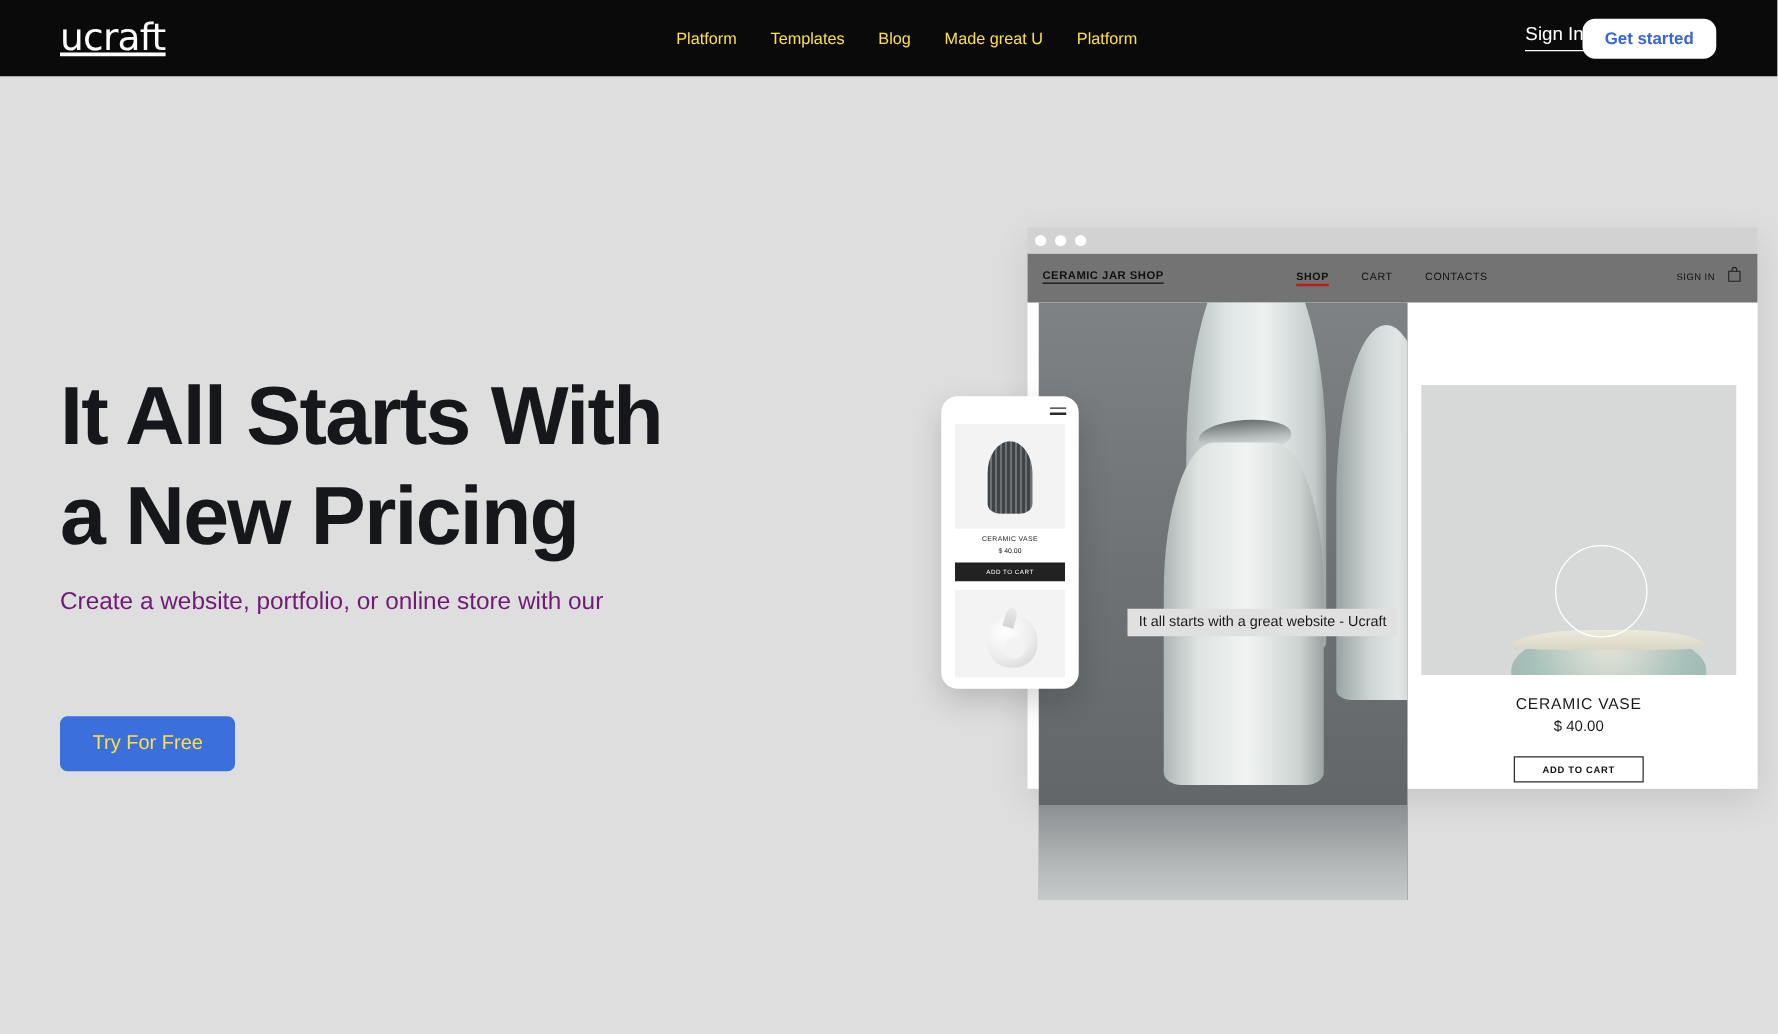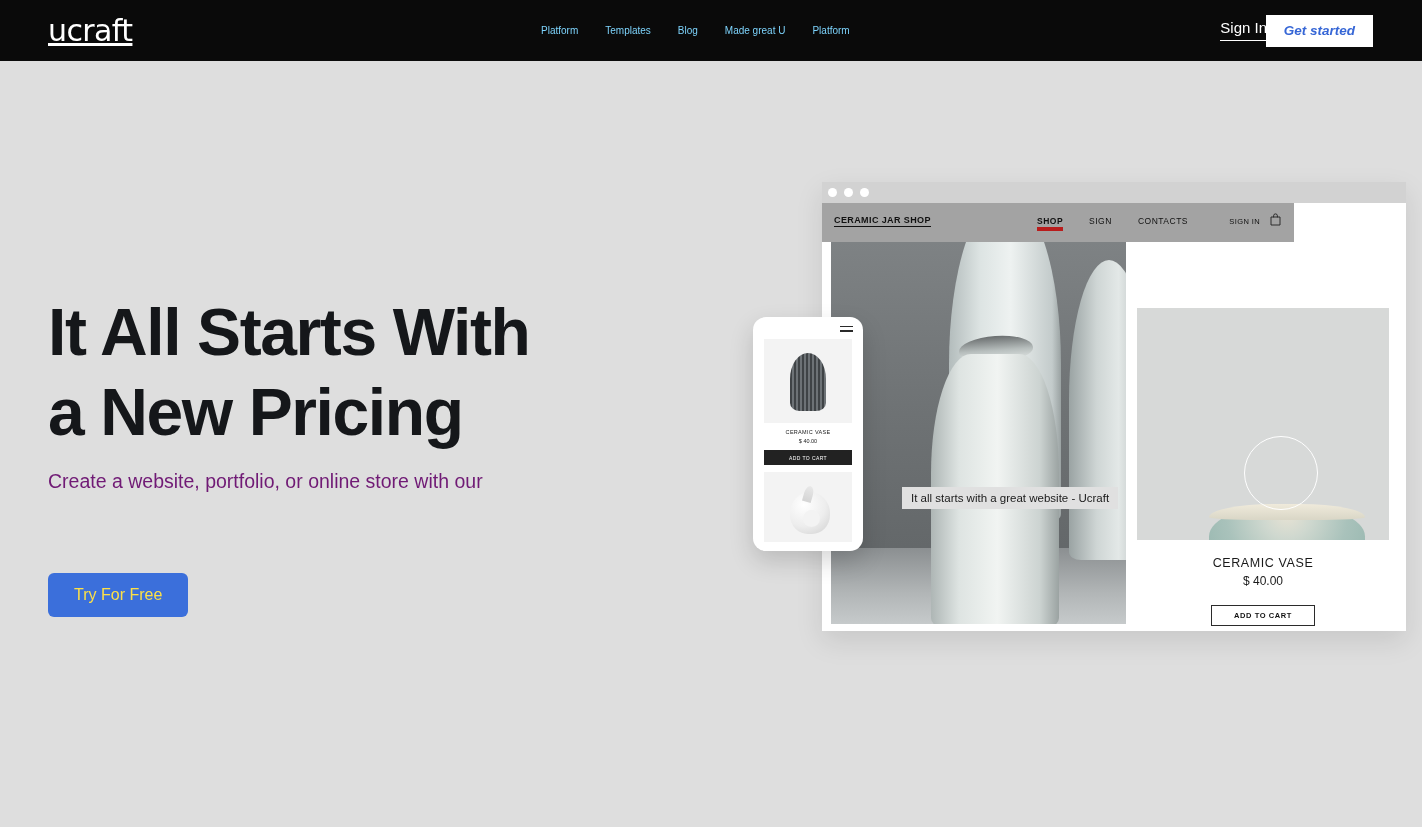--- a/index.html
+++ b/index.html
@@ -27,22 +27,22 @@
     letter-spacing: -0.6px;
     line-height: 34px;
     font-family: "DejaVu Sans", sans-serif;
   }
   .nav-links {
     position: absolute; left: 541px; top: 0;
     height: 61px;
     display: flex; align-items: center; gap: 27px;
   }
   .nav-links a {
-    color: #7dd3fc;
-    font-size: 10px;
+    color: #fde047;
+    font-size: 13px;
     text-decoration: none;
     line-height: 61px;
     white-space: nowrap;
     text-align: center;
   }
   .signin {
     position: absolute; right: 155px; top: 19px;
     color: #ffffff;
     font-size: 15px;
     text-decoration: none;
@@ -50,25 +50,24 @@
     border-bottom: 1.5px solid #ffffff;
     line-height: 17px;
   }
   .get-started {
     position: absolute; right: 49px; top: 15px;
     background: #ffffff;
     color: #3767d6;
     font-size: 13.5px;
     font-weight: bold;
     border: none;
-    border-radius: 0;
+    border-radius: 10px;
     padding: 9px 18px;
     cursor: pointer;
     line-height: 14px;
-    font-style: italic;
   }
 
   
   .hero-heading {
     position: absolute; left: 48px; top: 292px;
     width: 640px;
     color: #15171a;
     font-size: 66px;
     font-weight: bold;
     line-height: 80px;
@@ -107,55 +106,55 @@
     padding-left: 6px;
   }
   .dot { width: 9px; height: 9px; border-radius: 50%; background: #ffffff; }
   .browser-body {
     position: absolute; top: 21px; left: 0;
     width: 584px; height: 428px;
     background: #ffffff;
   }
   .shop-header {
     position: absolute; top: 0; left: 0;
-    width: 472px; height: 39px;
-    background: #a3a3a3;
+    width: 584px; height: 39px;
+    background: #737373;
   }
   .shop-title {
     position: absolute; left: 12px; top: 12px;
     font-size: 9px; font-weight: bold;
     color: #111; letter-spacing: 0.4px;
     border-bottom: 1px solid #111;
     padding-bottom: 1px;
   }
   .shop-nav {
     position: absolute; left: 215px; top: 13px;
     display: flex; gap: 26px;
   }
   .shop-nav span {
     font-size: 8.5px; color: #111; letter-spacing: 0.5px;
   }
   .shop-nav span.active {
     font-weight: bold;
-    border-bottom: 4px solid #b91c1c;
+    border-bottom: 2px solid #b91c1c;
     padding-bottom: 1px;
   }
   .shop-signin {
     position: absolute; right: 34px; top: 14px;
     font-size: 7.5px; color: #111; letter-spacing: 0.4px;
   }
   .bag-icon {
     position: absolute; right: 13px; top: 10px;
     width: 11px; height: 13px;
   }
 
   
   .shop-photo {
     position: absolute; left: 9px; top: 39px;
-    width: 295px; height: 382px;
+    width: 295px; height: 478px;
     overflow: hidden;
     background: #8d9193;
   }
   .photo-bg {
     position: absolute; inset: 0;
     background:
       linear-gradient(180deg, #7e8284 0%, #6e7274 45%, #5e6264 100%);
   }
   .photo-floor {
     position: absolute; left: 0; bottom: 0; width: 100%; height: 76px;
@@ -354,21 +353,21 @@
       <span class="dot"></span>
     </div>
 
     <div class="browser-body">
 
       <div class="shop-header">
         <div class="shop-title">CERAMIC JAR SHOP</div>
 
         <div class="shop-nav">
           <span class="active">SHOP</span>
-          <span>SIGN</span>
+          <span>CART</span>
           <span>CONTACTS</span>
         </div>
 
         <div class="shop-signin">SIGN IN</div>
 
         <svg class="bag-icon" viewBox="0 0 11 13">
           <path d="M1 4h9v8H1z" fill="none" stroke="#222" stroke-width="0.9"></path>
           <path d="M3.6 4.4V2.8a1.9 1.9 0 0 1 3.8 0v1.6" fill="none" stroke="#222" stroke-width="0.9"></path>
         </svg>
       </div>

